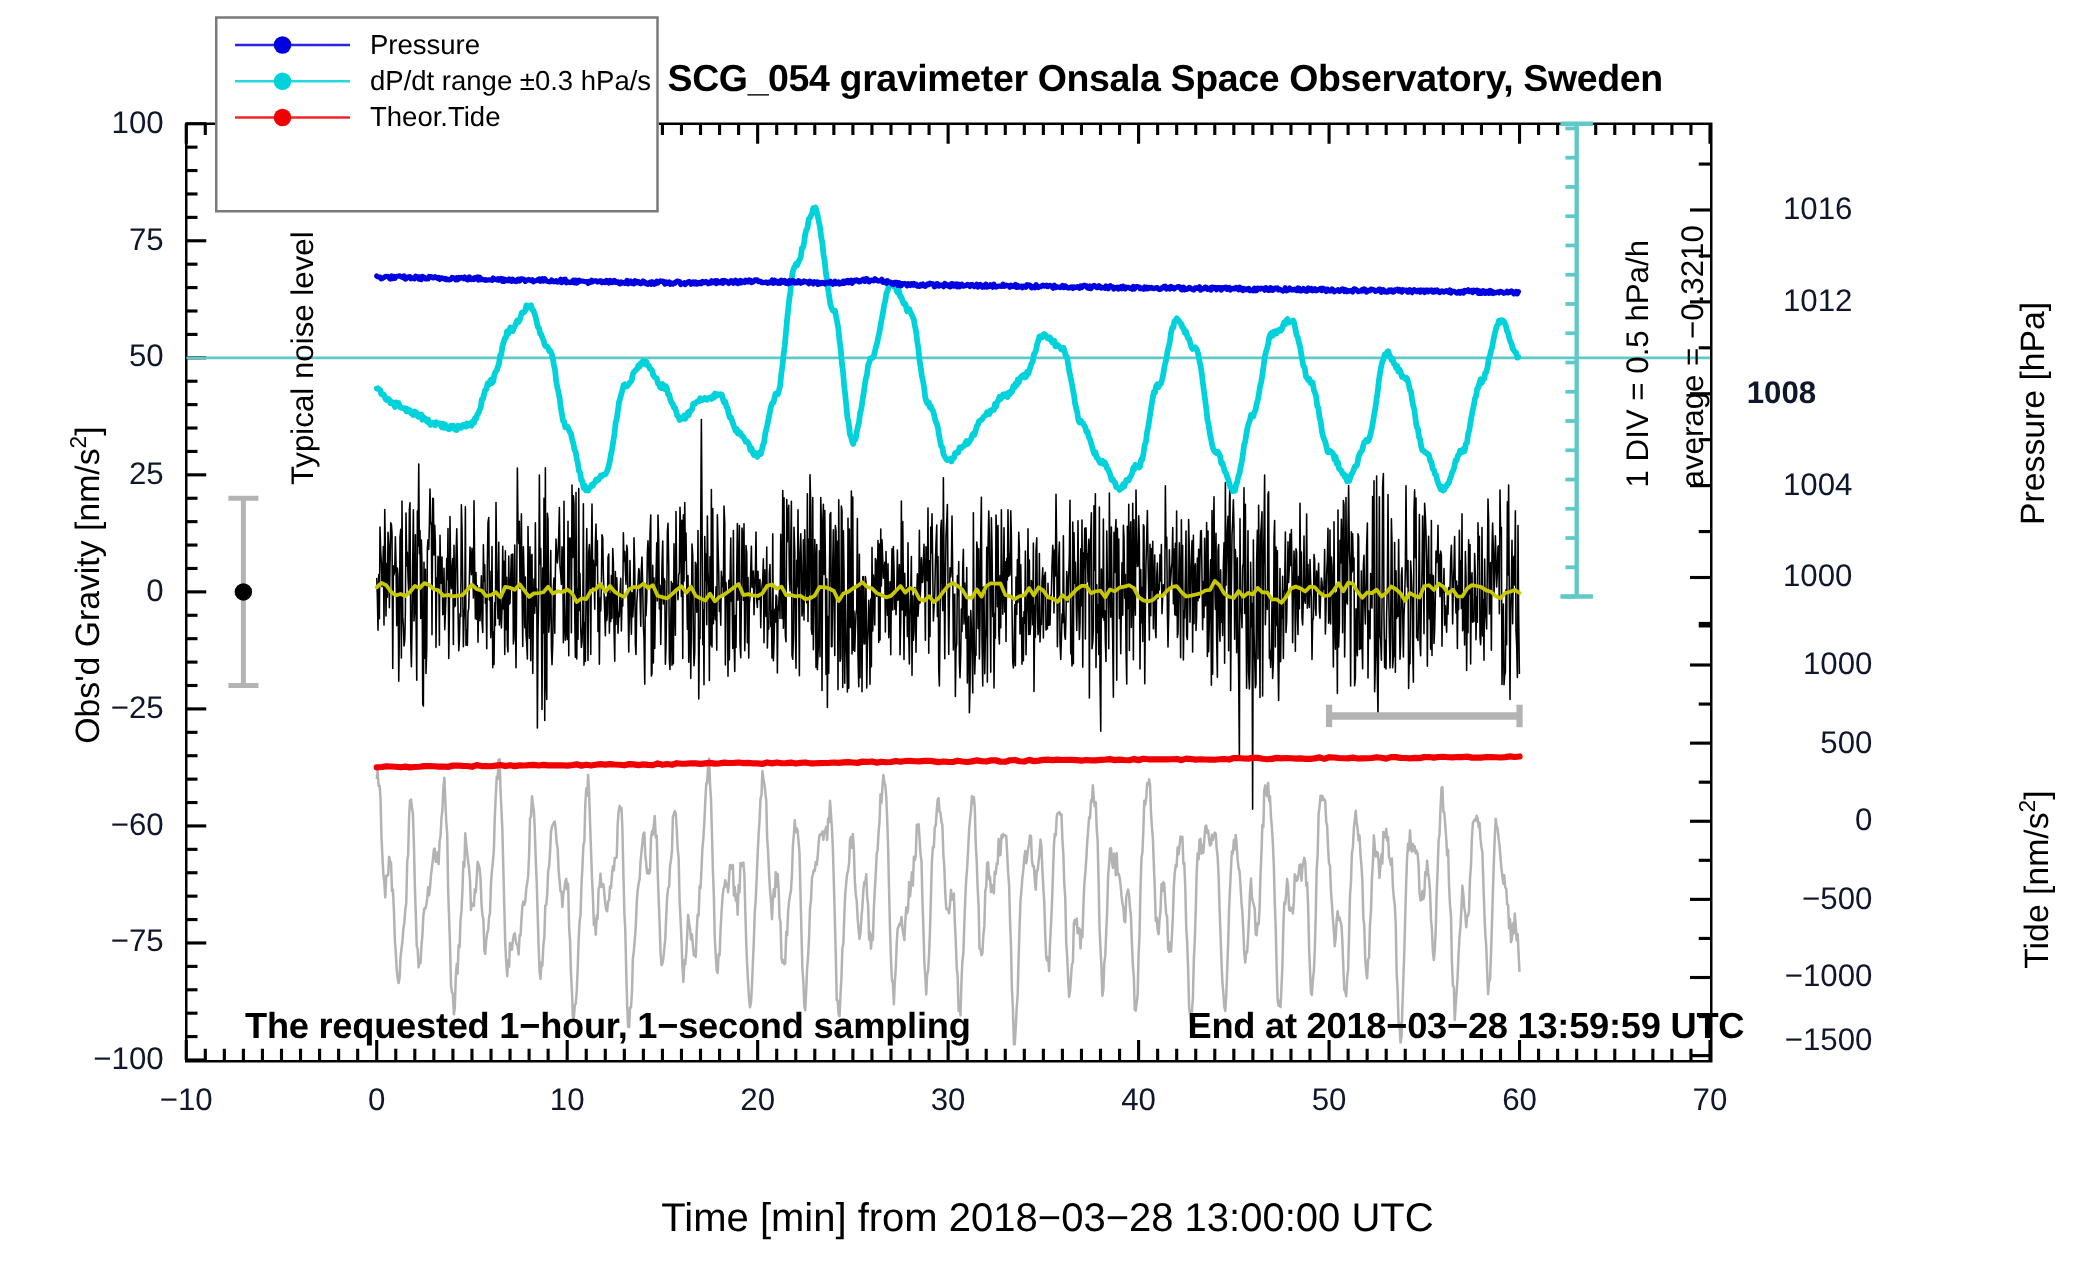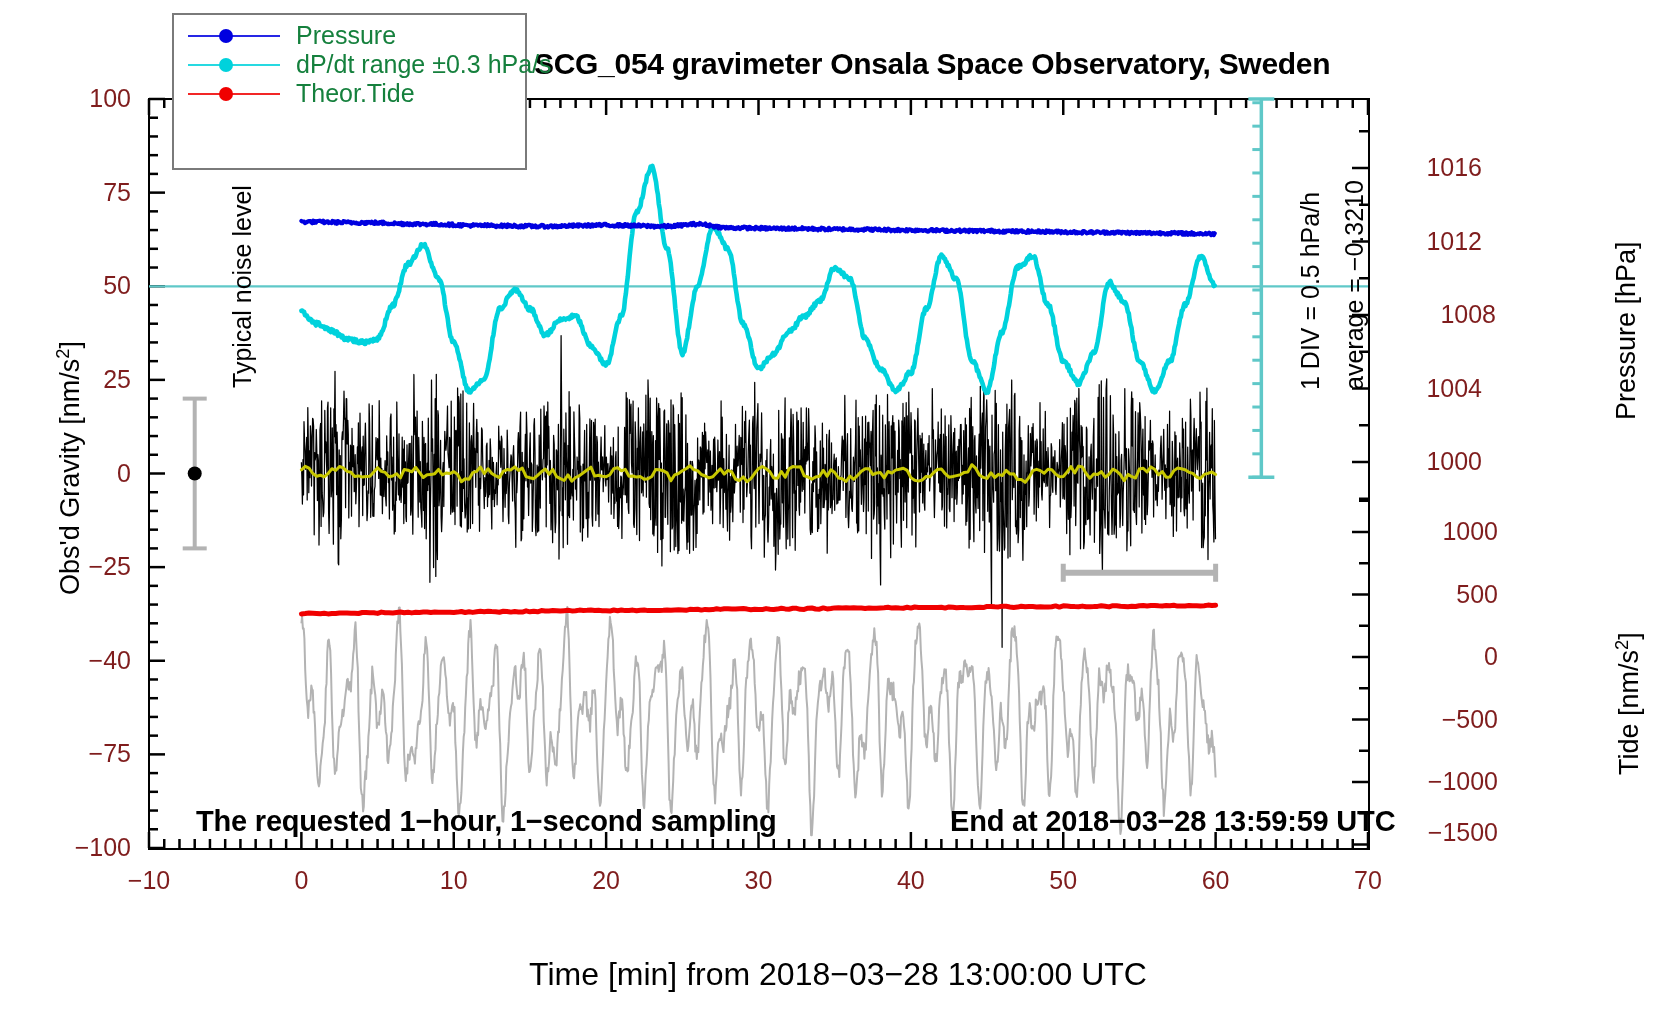--- a/index.html
+++ b/index.html
@@ -9,42 +9,42 @@
   .plot-root{position:absolute;left:0;top:0;width:1676px;height:1020px;}
 
   
   #frame{position:absolute;left:148px;top:98px;width:1222px;height:752px;
          border:2.5px solid #000;box-sizing:border-box;background:transparent;}
 
   svg.layer{position:absolute;left:0;top:0;width:1676px;height:1020px;
             overflow:visible;pointer-events:none;}
 
   
-  .tlab{position:absolute;font-size:25px;color:#7f1d1d;white-space:nowrap;
+  .tlab{position:absolute;font-size:25px;color:#0f172a;white-space:nowrap;
         font-family:"Liberation Sans","DejaVu Sans",sans-serif;}
   .ylab-left{text-align:right;}
   .ylab-right{text-align:right;}
   .xlab{text-align:center;}
 
   
   .axis-title{position:absolute;font-size:27px;white-space:nowrap;color:#000;}
   .rot{transform-origin:0 0;}
 
   
   #legend{position:absolute;left:172px;top:13px;width:355px;height:157px;
           border:2px solid #7a7a7a;background:#fff;box-sizing:border-box;
           padding:6px 0 0 0;}
   .leg-row{display:flex;align-items:center;height:29px;padding-left:14px;}
   .leg-key{width:92px;height:20px;position:relative;flex:0 0 92px;}
   .leg-line{position:absolute;left:0;top:50%;width:92px;height:3px;
             transform:translateY(-50%);}
   .leg-line.thick{height:5px;}
   .leg-dot{position:absolute;left:38px;top:50%;width:14px;height:14px;
            border-radius:50%;transform:translate(-50%,-50%);}
-  .leg-text{font-size:25px;padding-left:16px;white-space:nowrap;color:#15803d;}
+  .leg-text{font-size:22px;padding-left:16px;white-space:nowrap;color:#000000;}
 
   
   .ann{position:absolute;white-space:nowrap;color:#000;}
   .ann-bold{font-weight:bold;font-size:29px;letter-spacing:-0.2px;}
   #chart-title{position:absolute;left:534px;top:47px;font-size:30px;
                font-weight:bold;white-space:nowrap;letter-spacing:-0.3px;}
   #note-noise{position:absolute;left:228px;top:388px;font-size:25px;
               transform-origin:0 0;transform:rotate(-90deg);white-space:nowrap;}
   #note-div{position:absolute;left:1296px;top:390px;font-size:25px;
             transform-origin:0 0;transform:rotate(-90deg);white-space:nowrap;}
@@ -361,21 +361,21 @@
         <line x1="1252.3374999999999" y1="172.96375" x2="1261.3374999999999" y2="172.96375" stroke="#5fc8c8" stroke-width="3"></line>
         <line x1="1252.3374999999999" y1="149.5575" x2="1261.3374999999999" y2="149.5575" stroke="#5fc8c8" stroke-width="3"></line>
         <line x1="1252.3374999999999" y1="126.15125" x2="1261.3374999999999" y2="126.15125" stroke="#5fc8c8" stroke-width="3"></line>
         <line x1="1252.3374999999999" y1="102.745" x2="1261.3374999999999" y2="102.745" stroke="#5fc8c8" stroke-width="3"></line>
       </g>
   </svg>
 
   <div id="labels-left">
       <div class="tlab ylab-left" style="left: 0px; width: 131px; top: 833px;">−100</div>
       <div class="tlab ylab-left" style="left: 0px; width: 131px; top: 739.375px;">−75</div>
-      <div class="tlab ylab-left" style="left: 0px; width: 131px; top: 645.75px;">−40</div>
+      <div class="tlab ylab-left" style="left: 0px; width: 131px; top: 645.75px;">−60</div>
       <div class="tlab ylab-left" style="left: 0px; width: 131px; top: 552.125px;">−25</div>
       <div class="tlab ylab-left" style="left: 0px; width: 131px; top: 458.5px;">0</div>
       <div class="tlab ylab-left" style="left: 0px; width: 131px; top: 364.875px;">25</div>
       <div class="tlab ylab-left" style="left: 0px; width: 131px; top: 271.25px;">50</div>
       <div class="tlab ylab-left" style="left: 0px; width: 131px; top: 177.625px;">75</div>
       <div class="tlab ylab-left" style="left: 0px; width: 131px; top: 84px;">100</div>
     </div>
   <div id="labels-bottom">
       <div class="tlab xlab" style="left: 89px; width: 120px; top: 866px;">−10</div>
       <div class="tlab xlab" style="left: 241.375px; width: 120px; top: 866px;">0</div>
@@ -383,21 +383,21 @@
       <div class="tlab xlab" style="left: 546.125px; width: 120px; top: 866px;">20</div>
       <div class="tlab xlab" style="left: 698.5px; width: 120px; top: 866px;">30</div>
       <div class="tlab xlab" style="left: 850.875px; width: 120px; top: 866px;">40</div>
       <div class="tlab xlab" style="left: 1003.25px; width: 120px; top: 866px;">50</div>
       <div class="tlab xlab" style="left: 1155.62px; width: 120px; top: 866px;">60</div>
       <div class="tlab xlab" style="left: 1308px; width: 120px; top: 866px;">70</div>
     </div>
   <div id="labels-press">
       <div class="tlab ylab-right" style="left: 1390px; width: 92px; top: 153px;">1016</div>
       <div class="tlab ylab-right" style="left: 1390px; width: 92px; top: 226.5px;">1012</div>
-      <div class="tlab ylab-right" style="left: 1404px; width: 92px; top: 300px;">1008</div>
+      <div class="tlab ylab-right" style="left: 1361px; width: 92px; top: 300px; font-weight: bold;">1008</div>
       <div class="tlab ylab-right" style="left: 1390px; width: 92px; top: 373.5px;">1004</div>
       <div class="tlab ylab-right" style="left: 1390px; width: 92px; top: 447px;">1000</div>
     </div>
   <div id="labels-tide">
       <div class="tlab ylab-right" style="left: 1390px; width: 108px; top: 517px;">1000</div>
       <div class="tlab ylab-right" style="left: 1390px; width: 108px; top: 579.5px;">500</div>
       <div class="tlab ylab-right" style="left: 1390px; width: 108px; top: 642px;">0</div>
       <div class="tlab ylab-right" style="left: 1390px; width: 108px; top: 704.5px;">−500</div>
       <div class="tlab ylab-right" style="left: 1390px; width: 108px; top: 767px;">−1000</div>
       <div class="tlab ylab-right" style="left: 1390px; width: 108px; top: 818px;">−1500</div>

